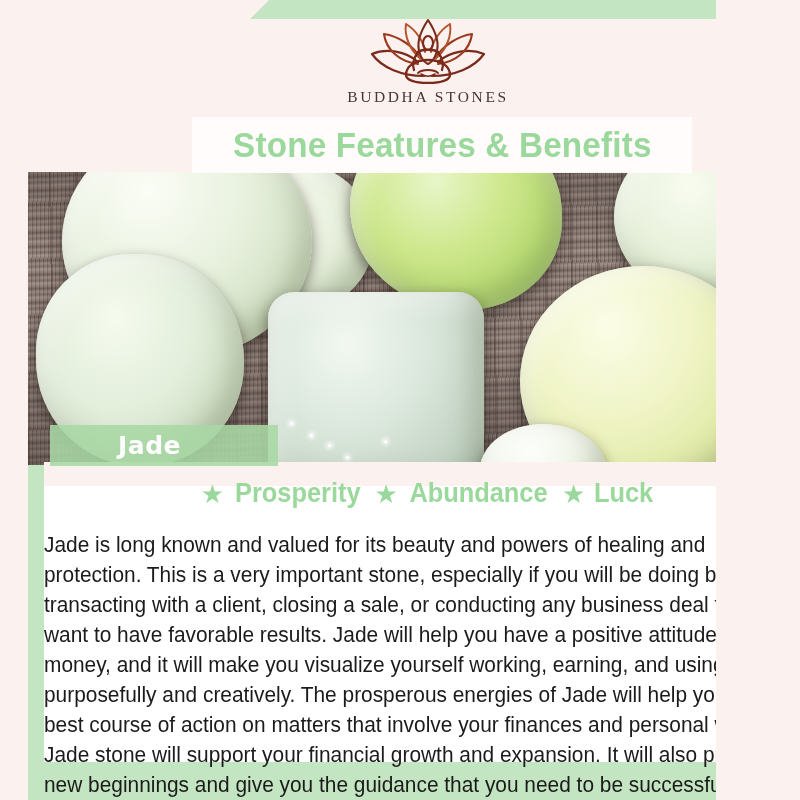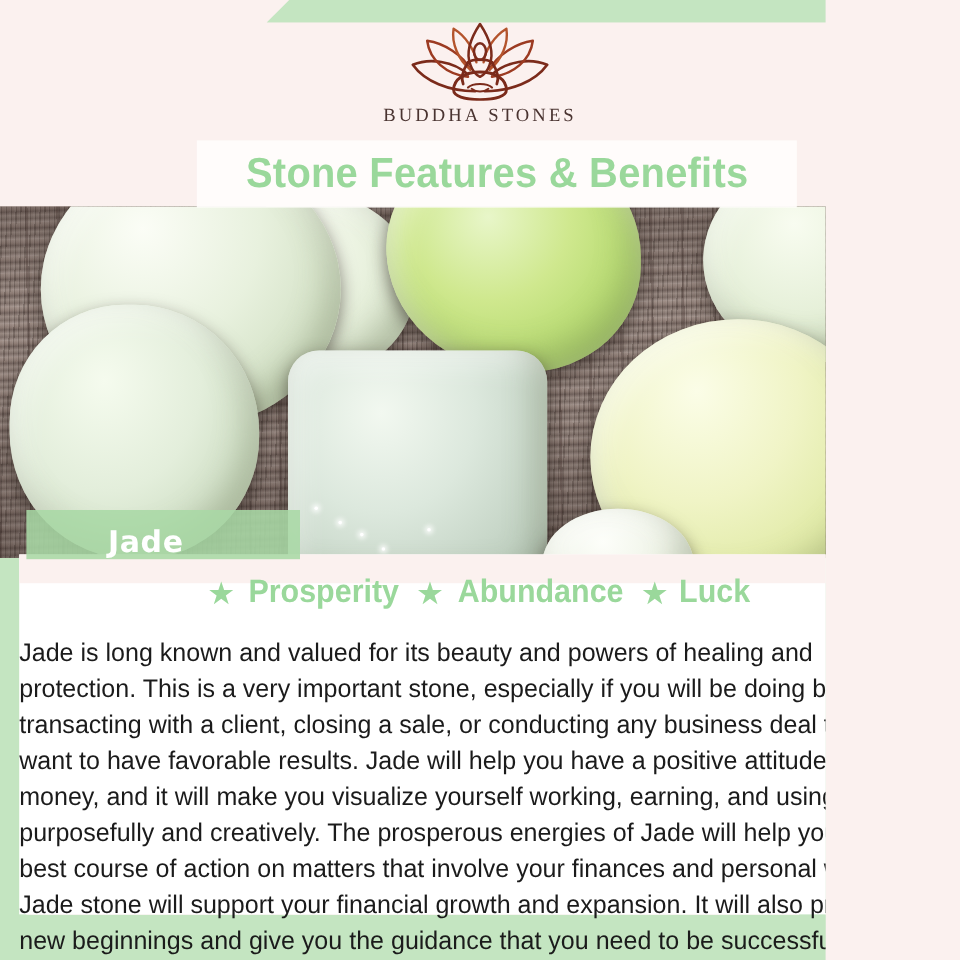--- a/index.html
+++ b/index.html
@@ -15,20 +15,21 @@
     background: #fbf1ef;
   }
 
   
   #poster {
     position: relative;
     width: 688px;
     height: 800px;
     background: #fbf1ef;
     overflow: hidden;
+    margin-left: 28px;
   }
 
   
   .deco {
     position: absolute;
     background: #bfe3bd;
   }
 
   
   #deco-top {
@@ -248,21 +249,21 @@
 
   
   #jade-chip {
     position: absolute;
     top: 425px;
     left: 22px;
     width: 228px;
     height: 41px;
     background: rgba(168, 216, 165, 0.88);
     display: flex;
-    align-items: flex-end;
+    align-items: center;
     z-index: 5;
   }
   #jade-label {
     margin-left: 68px;
     color: #ffffff;
     font-weight: 700;
     font-size: 25px;
     letter-spacing: .5px;
     font-family: "DejaVu Sans", sans-serif;
   }

